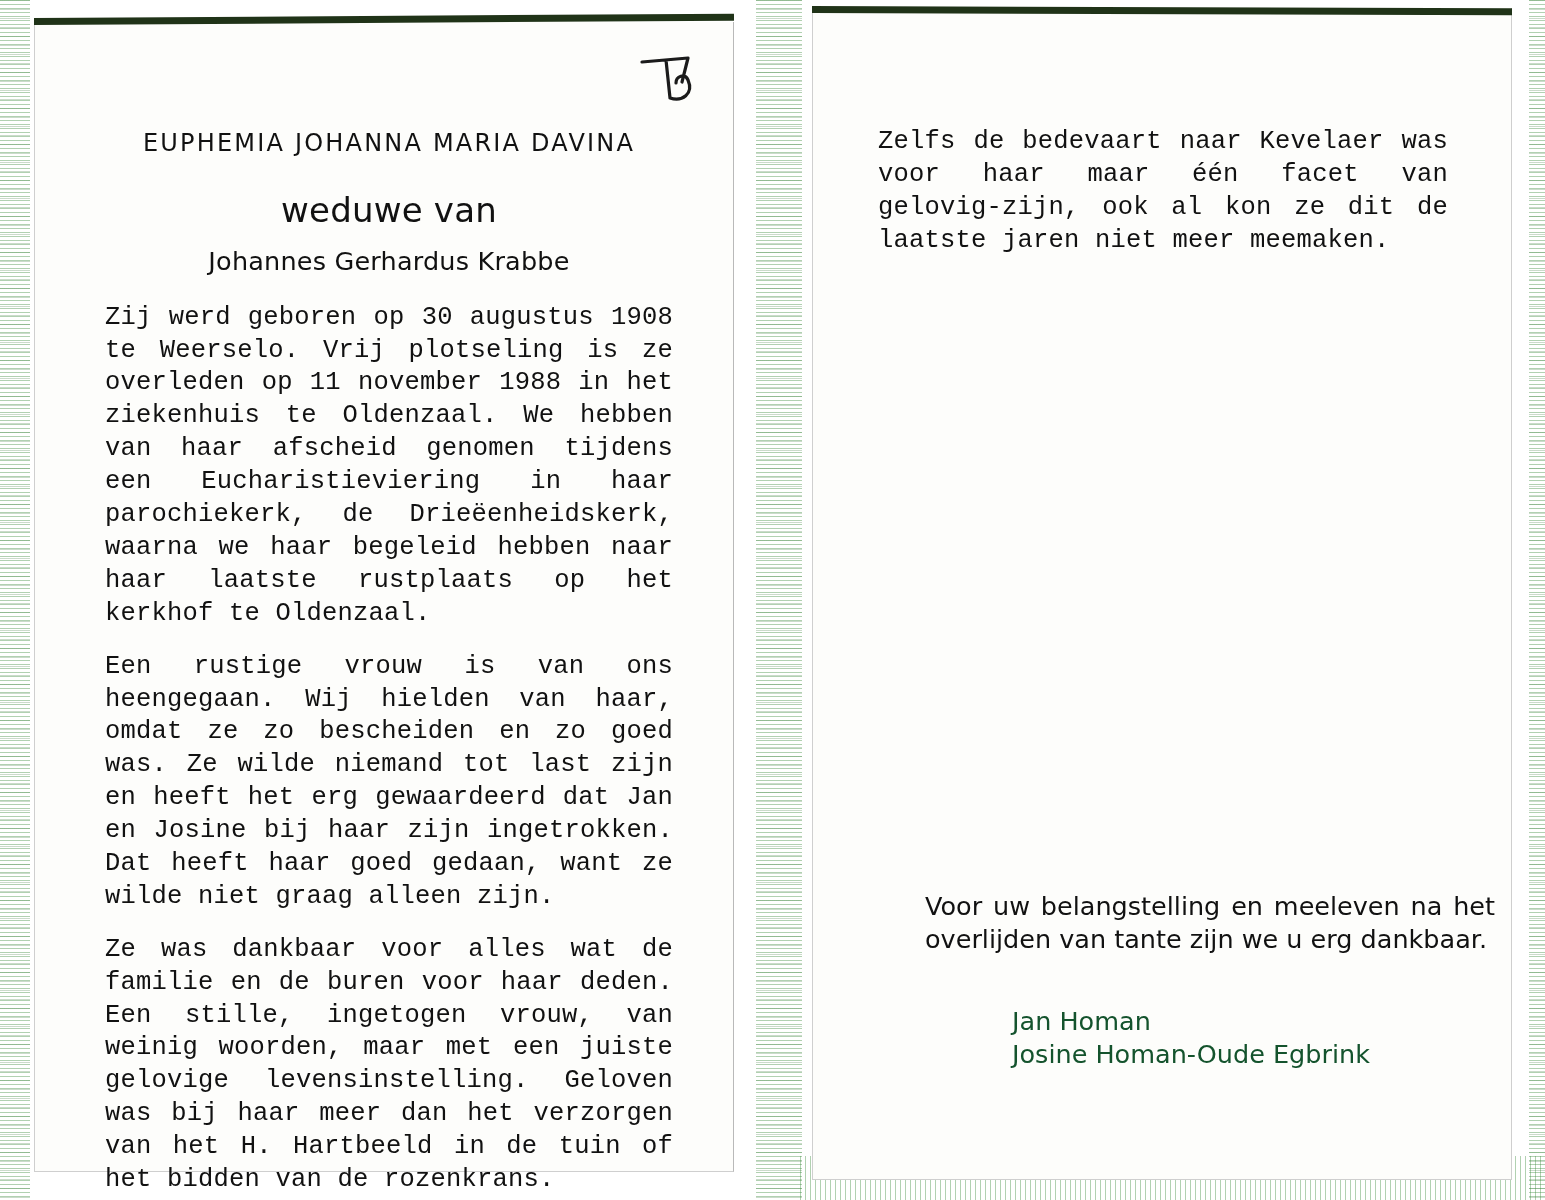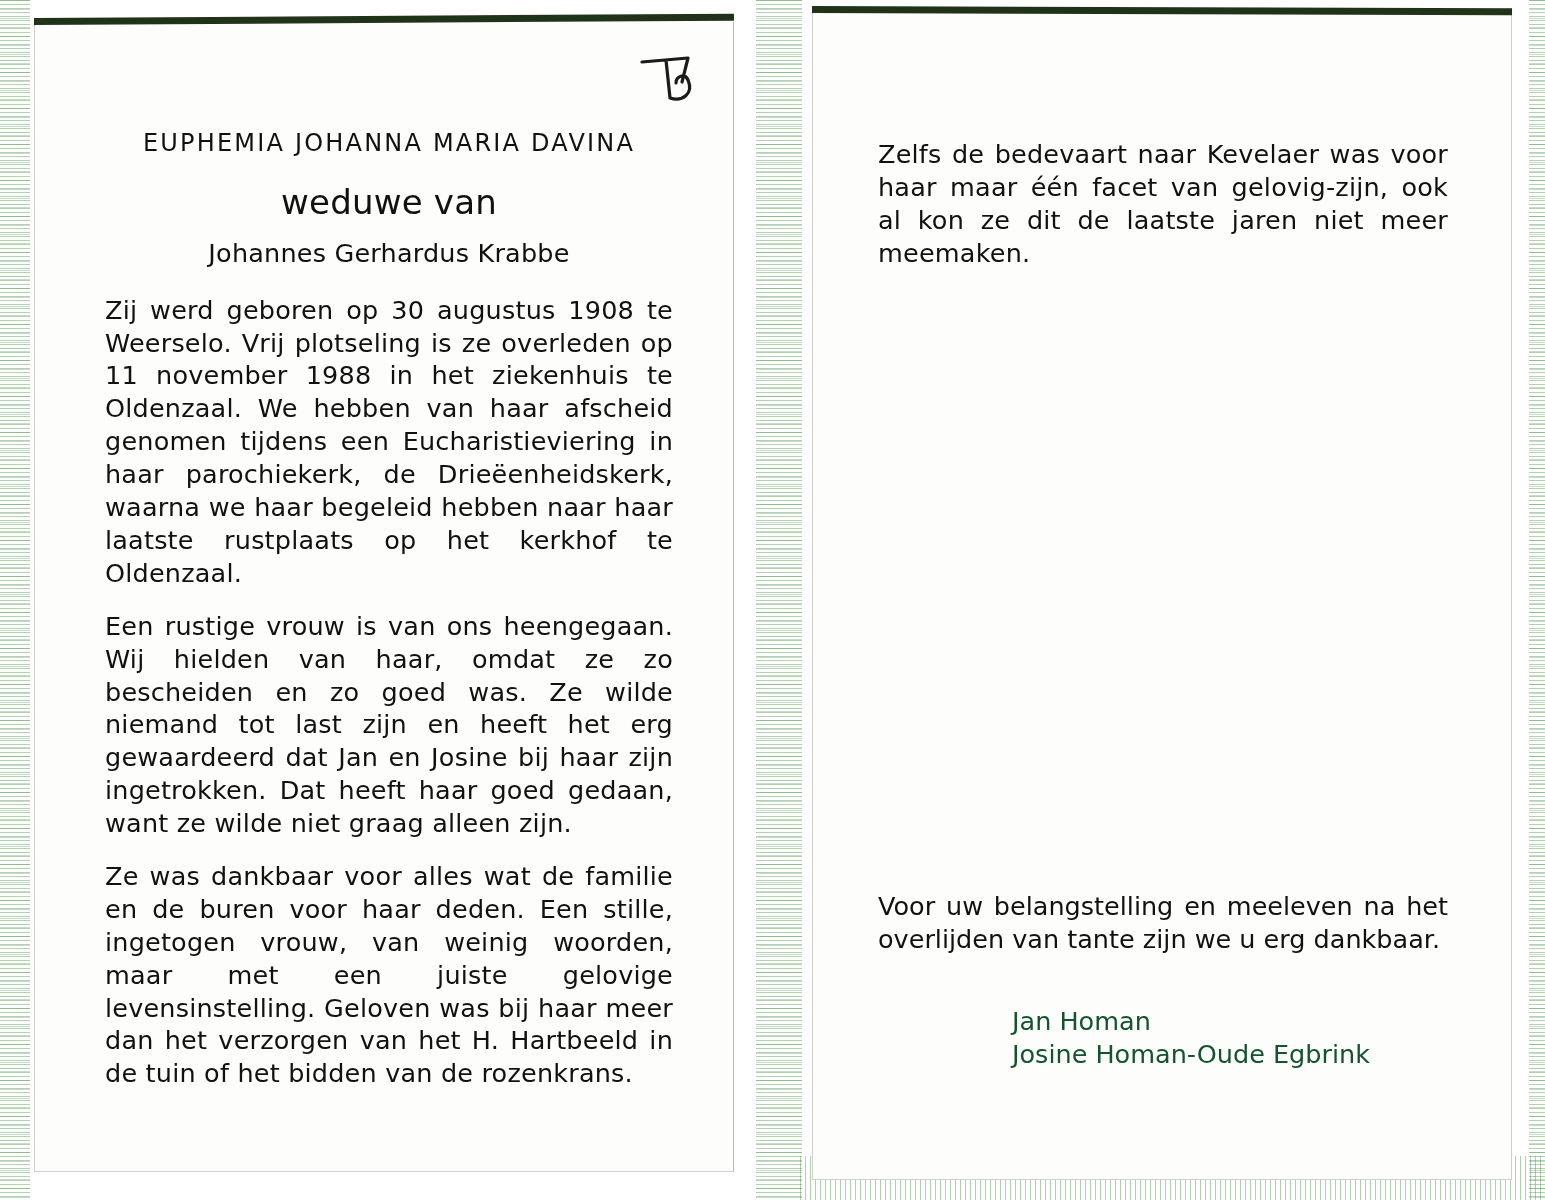--- a/index.html
+++ b/index.html
@@ -95,50 +95,51 @@
     position: absolute;
     color: #111111;
     font-size: 25.5px;
     line-height: 1.29;
     letter-spacing: 0.2px;
   }
   .block-left  { left: 105px; top: 128px; width: 568px; }
   .block-right { left: 878px; top: 126px; width: 570px; }
 
   p.para {
-    margin: 12px 0 20px 0;
+    margin: 0 0 20px 0;
     text-align: justify;
     text-justify: inter-word;
+    font-family: Liberation Mono, monospace;
   }
   p.para.last { margin-bottom: 0; }
   .intro {
     margin: 0 0 30px 6px;
     font-size: 25.5px;
   }
   .name {
-    margin: 0 0 22px 0;
+    margin: 0 0 30px 0;
     text-align: center;
     font-size: 24px;
     letter-spacing: 2.2px;
   }
   .weduwe {
     margin: 0 0 4px 0;
     text-align: center;
     font-size: 34px;
   }
   .spouse {
     margin: 12px 0 24px 0;
     text-align: center;
     font-size: 25.5px;
   }
 
   
   .thanks {
     position: absolute;
-    left: 878px;
+    left: 925px;
     top: 890px;
     width: 570px;
     color: #111111;
     font-size: 25.5px;
     line-height: 1.30;
     text-align: justify;
   }
   .signature {
     position: absolute;
     left: 1012px;

